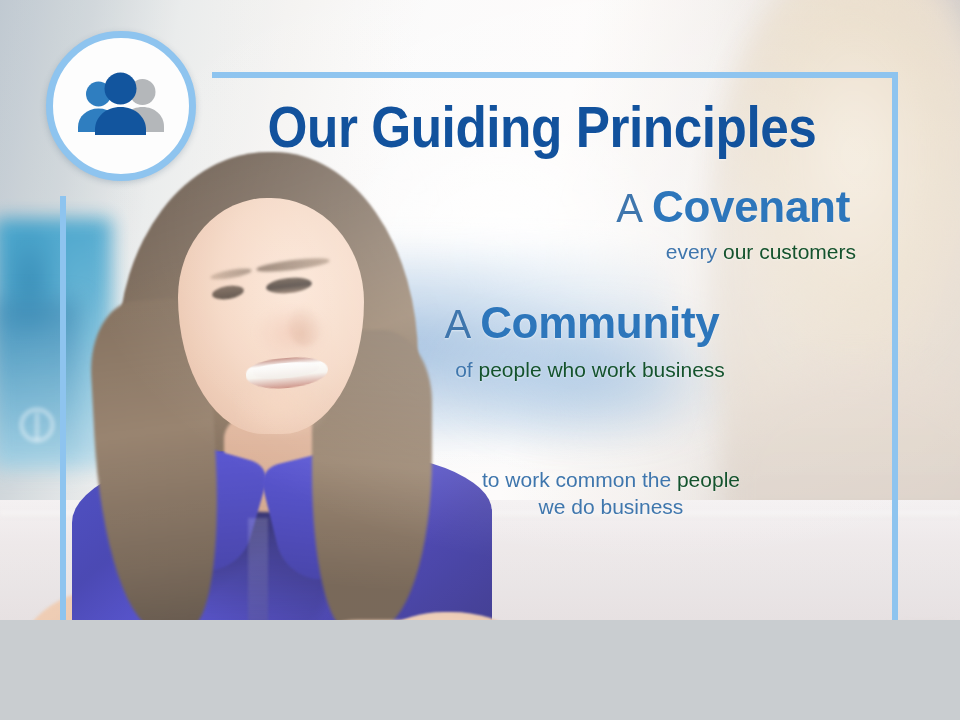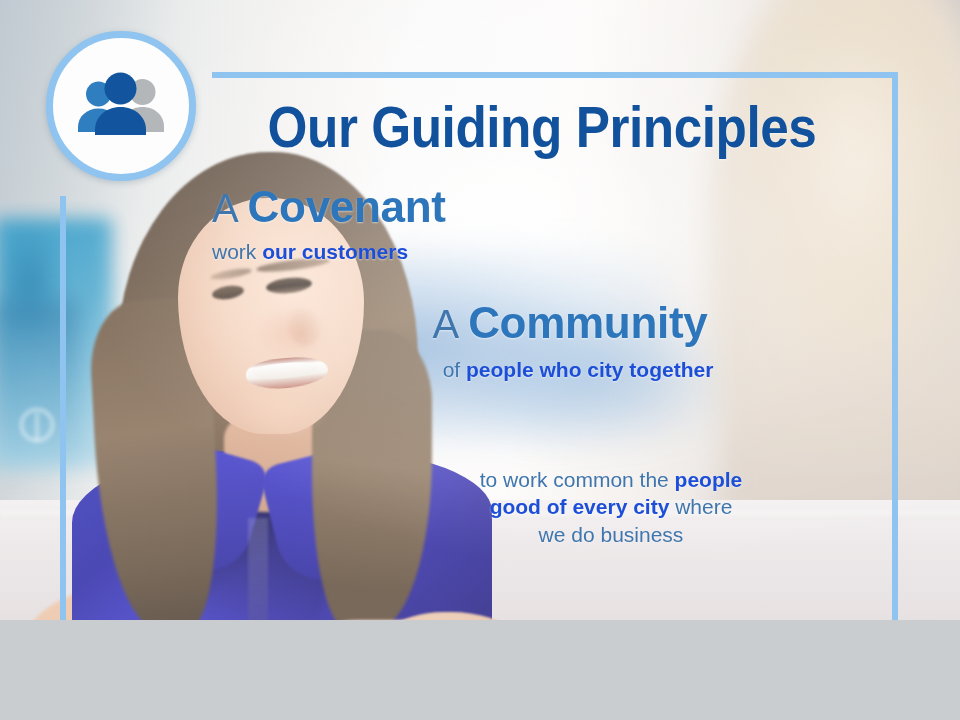--- a/index.html
+++ b/index.html
@@ -366,28 +366,28 @@
   .p-head .word {
     font-size:44px; font-weight:bold; color:#2d76bb; letter-spacing:-.3px;
   }
   .p-sub {
     font-size:21px;
     color:#3f76ad;
     line-height:1.30;
     white-space:nowrap;
     text-shadow:0 1px 2px rgba(255,255,255,.5);
   }
-  .p-sub b { font-weight:bold; color:#1d4ed8; }
-
-  
-  #pr-0 { left:0; top:110px; text-align:left; }
+  .p-sub b { font-weight:normal; color:#14532d; }
+
+  
+  #pr-0 { left:0; top:110px; text-align:right; }
   #pr-0 .p-head { padding-right:48px; }
   #pr-0 .p-sub  { padding-right:42px; margin-top:6px; }
 
-  #pr-1 { left:4px; top:226px; text-align:center; }
+  #pr-1 { left:16px; top:226px; text-align:center; }
   #pr-1 .p-head { padding-left:22px; }
   #pr-1 .p-sub  { padding-left:38px; margin-top:8px; }
 
   #pr-2 { left:0; top:386px; text-align:center; }
   #pr-2 .p-head { padding-left:62px; }
   #pr-2 .p-sub  { padding-left:112px; margin-top:8px; }
 </style>
 </head>
 <body>
 
@@ -477,32 +477,31 @@
       </svg>
     </span>
   </div>
 
   <div class="content">
     <div class="title">Our Guiding Principles</div>
     <div id="principles-host">
         <div class="principle" id="pr-0">
           <div class="p-head"><span class="art">A </span><span class="word">Covenant</span></div>
           <div class="p-sub">
-            <div><span>work </span><b>our customers</b></div>
+            <div><span>every </span><b>our customers</b></div>
           </div>
         </div>
         <div class="principle" id="pr-1">
           <div class="p-head"><span class="art">A </span><span class="word">Community</span></div>
           <div class="p-sub">
-            <div><span>of </span><b>people who city together</b></div>
+            <div><span>of </span><b>people who work business</b></div>
           </div>
         </div>
         <div class="principle" id="pr-2">
           <div class="p-sub">
             <div><span>to work common the </span><b>people</b></div>
-            <div><b>good of every city</b><span> where</span></div>
             <div><span>we do business</span></div>
           </div>
         </div>
       </div>
   </div>
 
 </div>
 
 </body></html>

